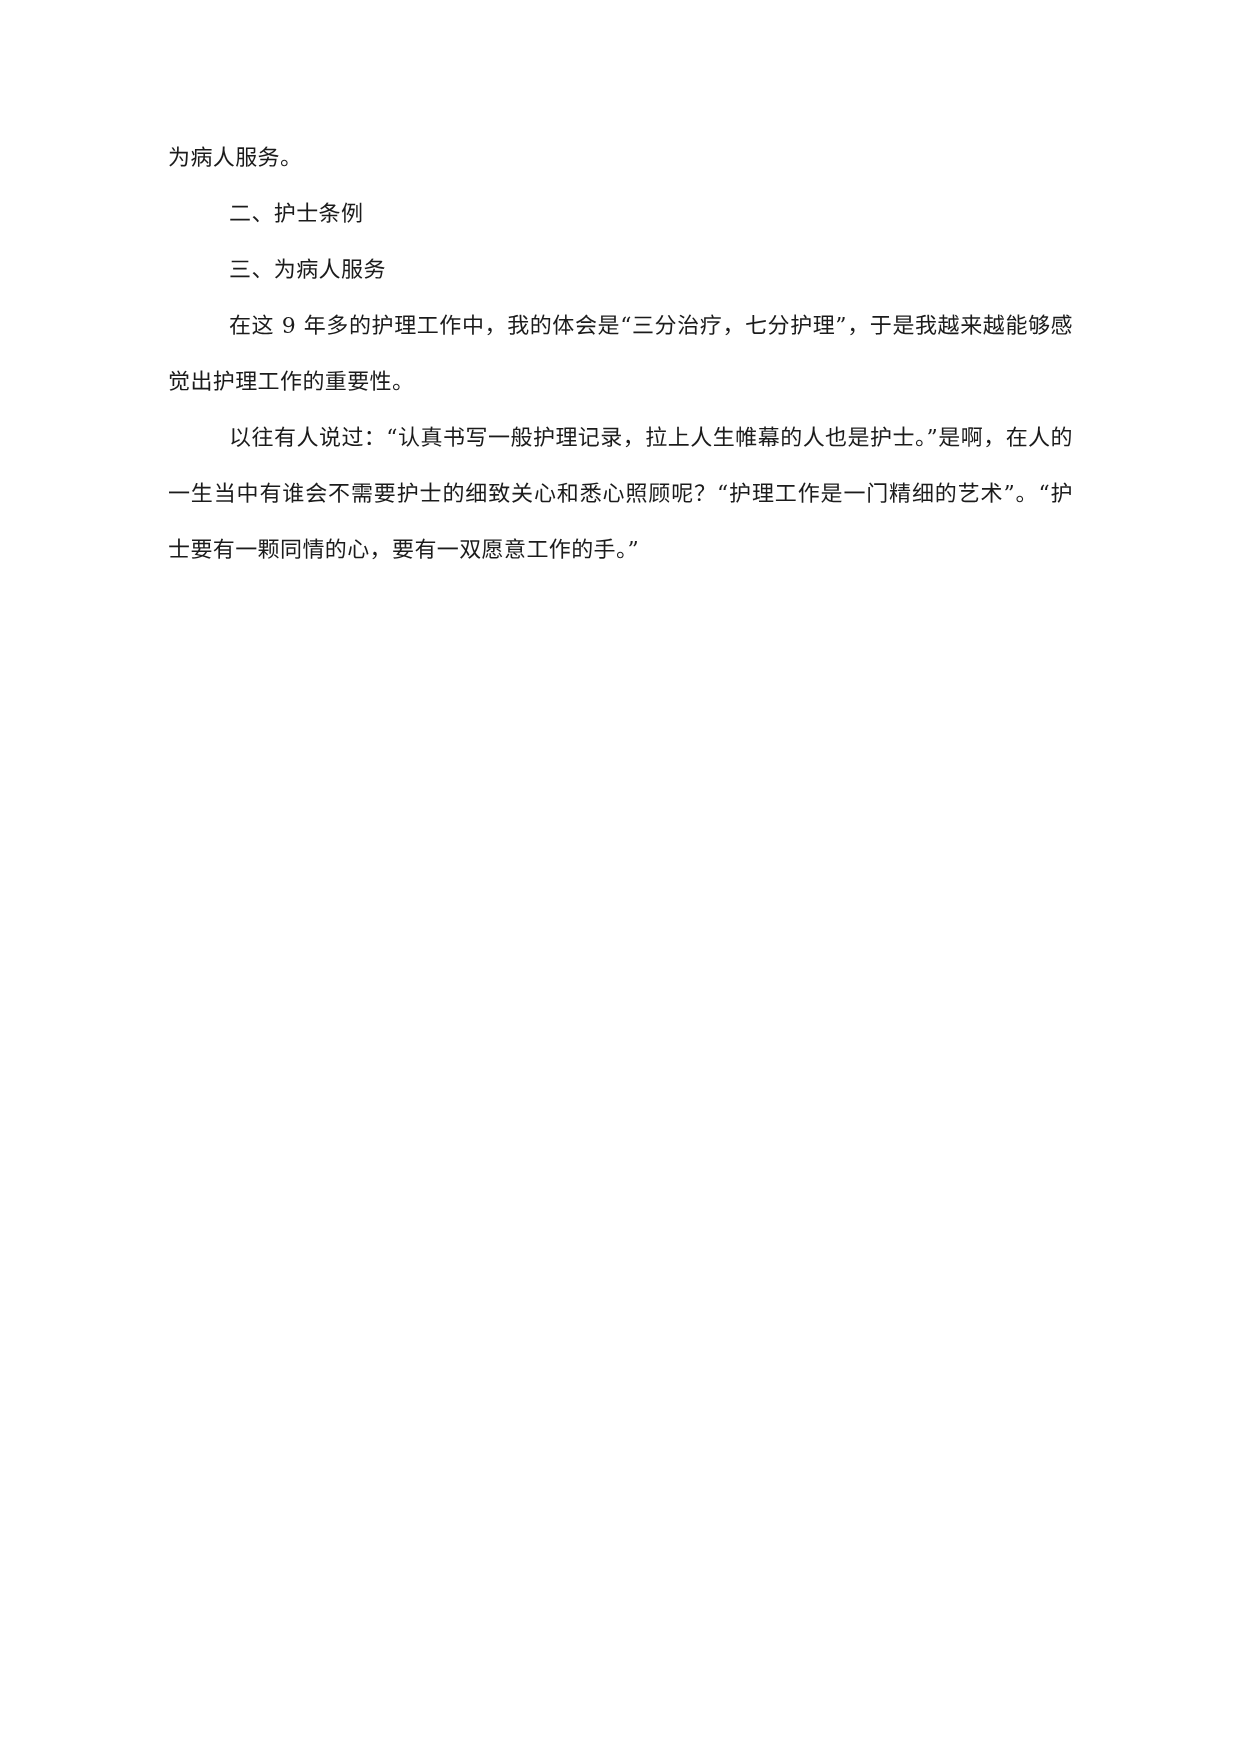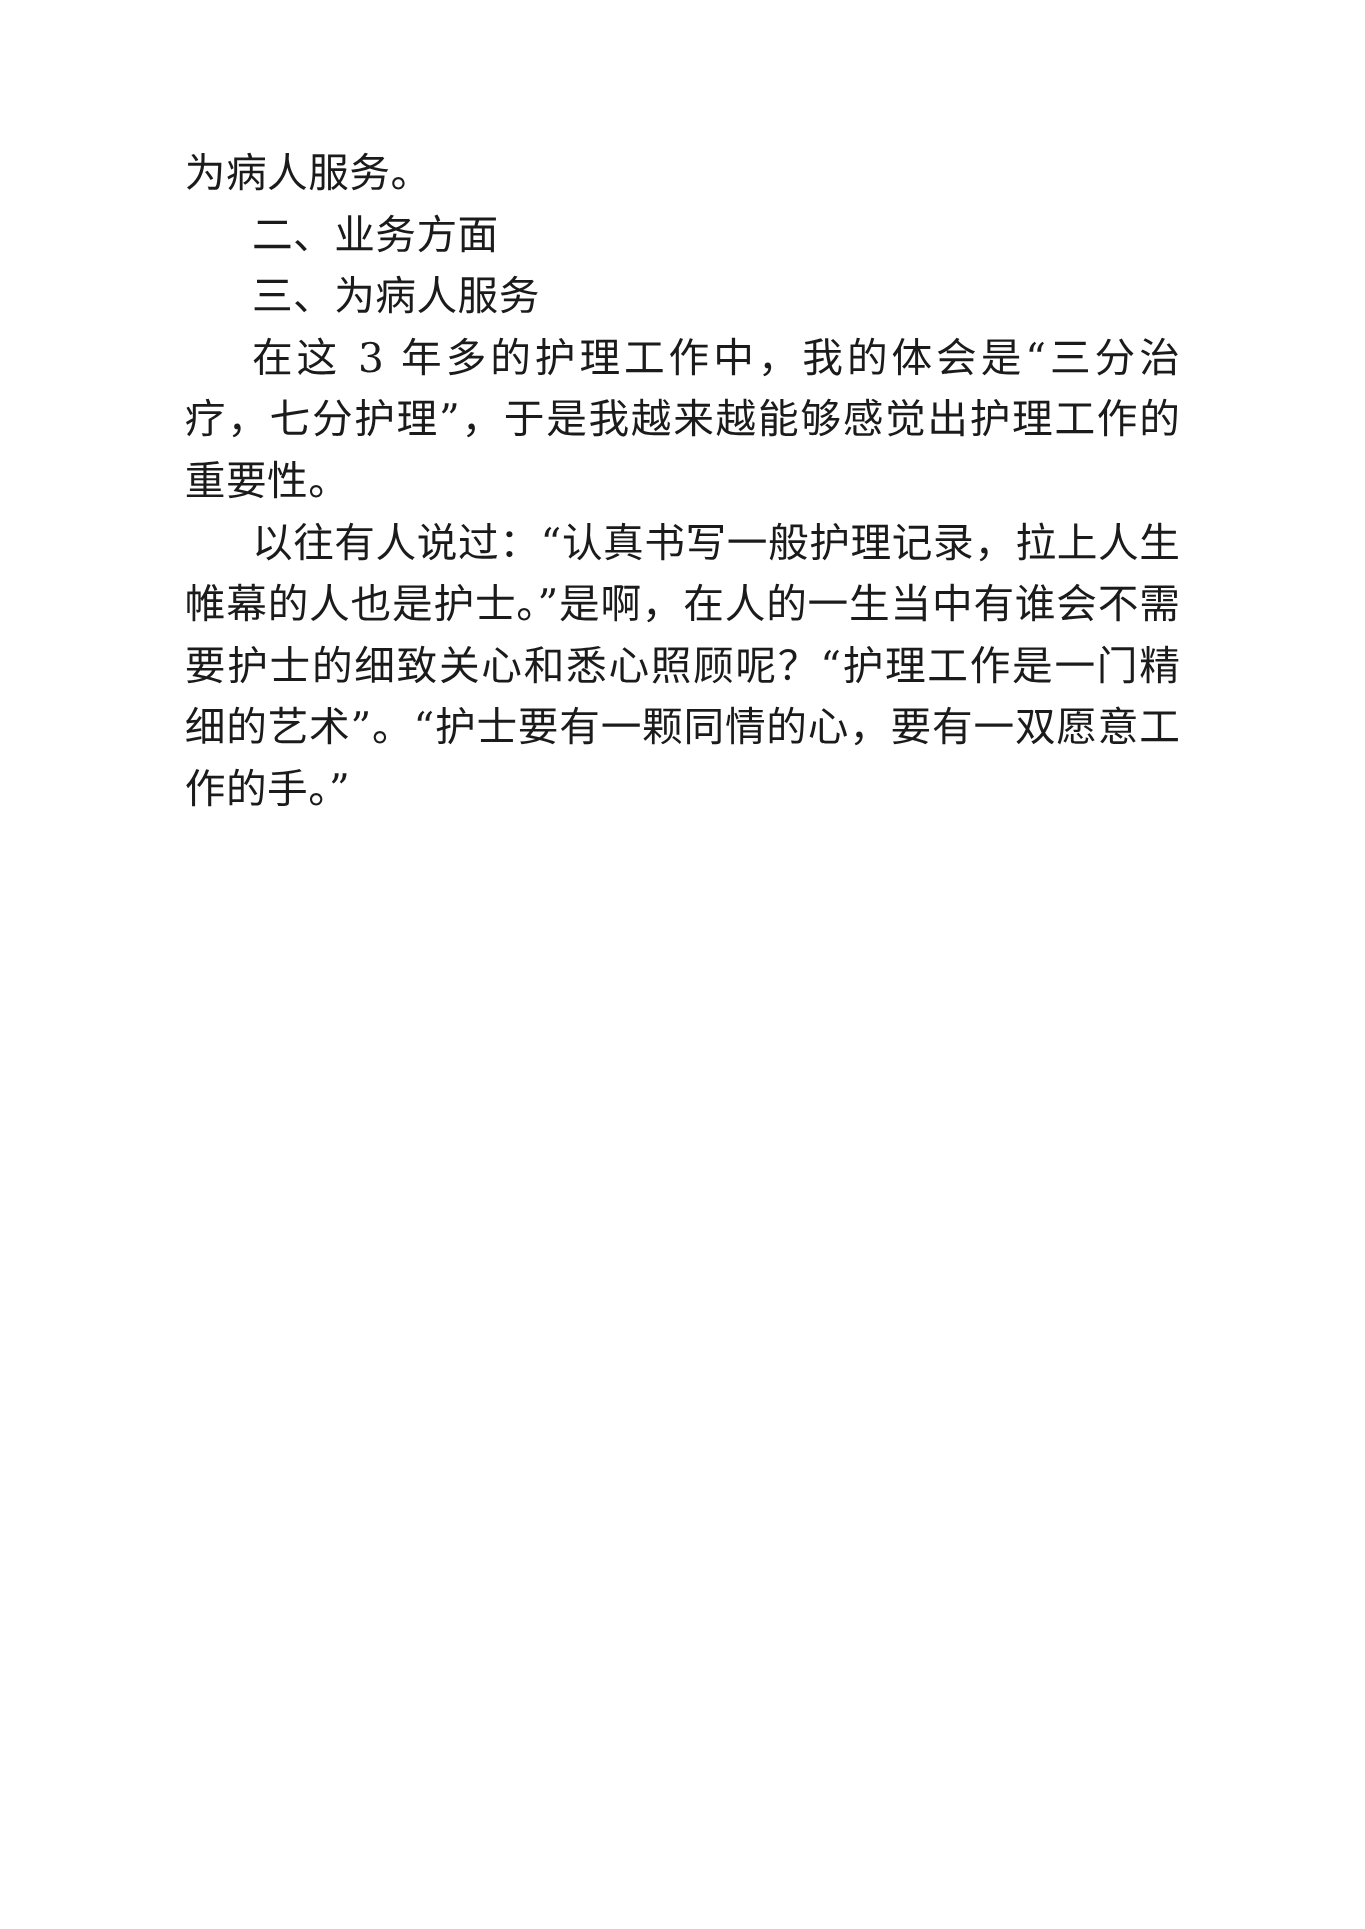--- a/index.html
+++ b/index.html
@@ -18,21 +18,21 @@
     box-sizing: border-box;
   }
   .content {
     position: absolute;
     left: 168px;
     top: 130px;
     width: 905px;
   }
   .para {
     font-family: "DejaVu Serif", "Liberation Serif", serif;
-    font-size: 37px;
+    font-size: 22px;
     line-height: 56px;
     color: #1b1b1b;
     text-align: justify;
     text-justify: inter-ideograph;
     margin: 0 0 0 0;
     letter-spacing: 0.4px;
     white-space: pre-wrap;
     word-break: break-all;
   }
   .indent {
@@ -43,24 +43,24 @@
   }
 </style>
 </head>
 <body>
 
 <div class="page">
   <div class="content">
 
     <p class="para noindent">为病人服务。</p>
 
-    <p class="para indent">二、业务方面</p>
+    <p class="para indent">二、护士条例</p>
 
 
     <p class="para indent">三、为病人服务</p>
 
 
-    <p class="para indent">在这 3 年多的护理工作中，我的体会是“三分治疗，七分护理”，于是我越来越能够感觉出护理工作的重要性。</p>
+    <p class="para indent">在这 9 年多的护理工作中，我的体会是“三分治疗，七分护理”，于是我越来越能够感觉出护理工作的重要性。</p>
 
     <p class="para indent">以往有人说过：“认真书写一般护理记录，拉上人生帷幕的人也是护士。”是啊，在人的一生当中有谁会不需要护士的细致关心和悉心照顾呢？“护理工作是一门精细的艺术”。“护士要有一颗同情的心，要有一双愿意工作的手。”</p>
 
   </div>
 </div>
 
 </body></html>

